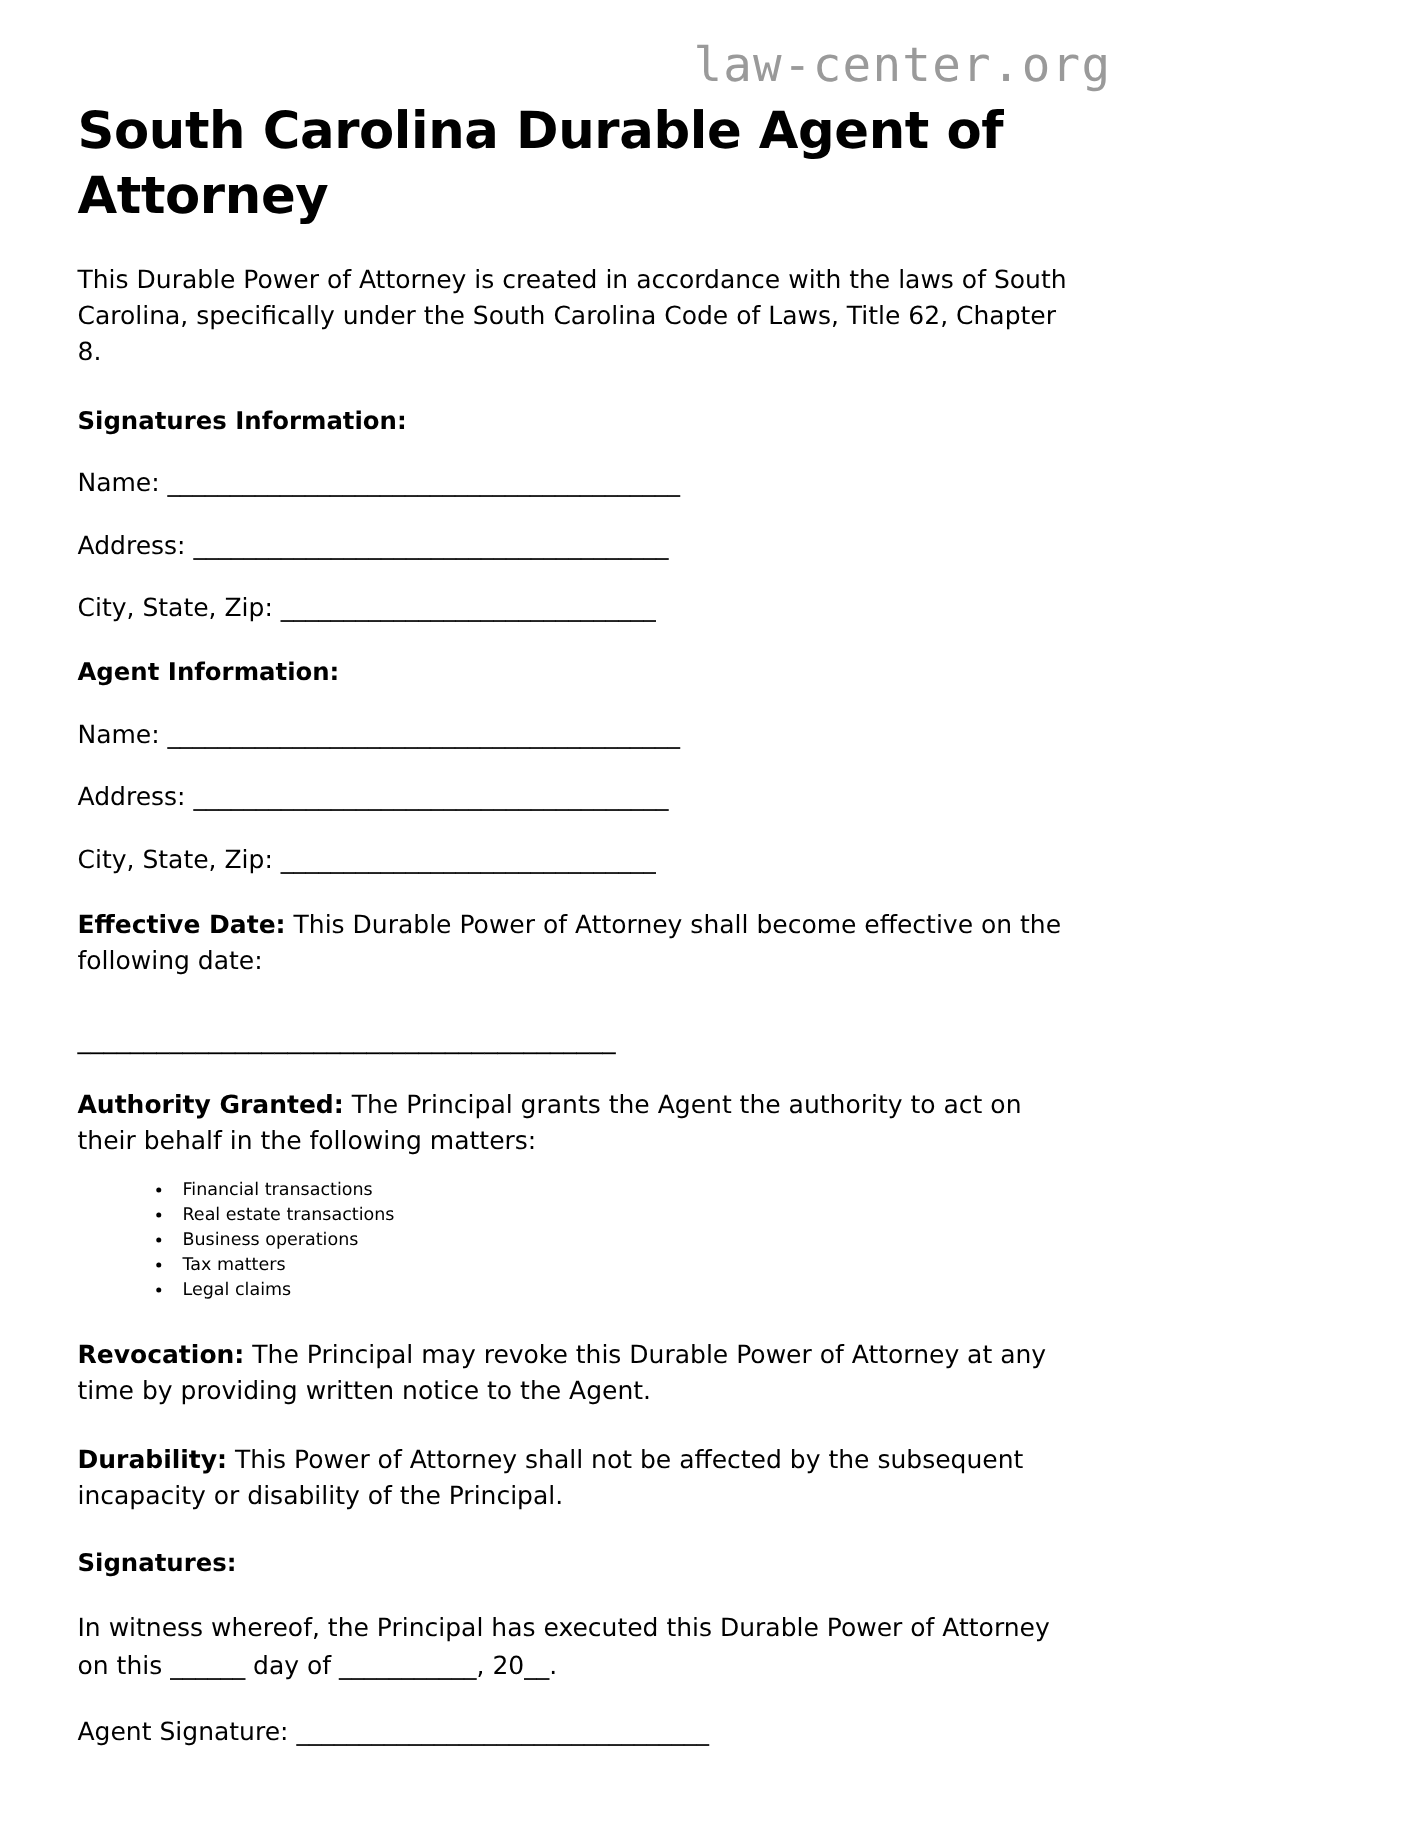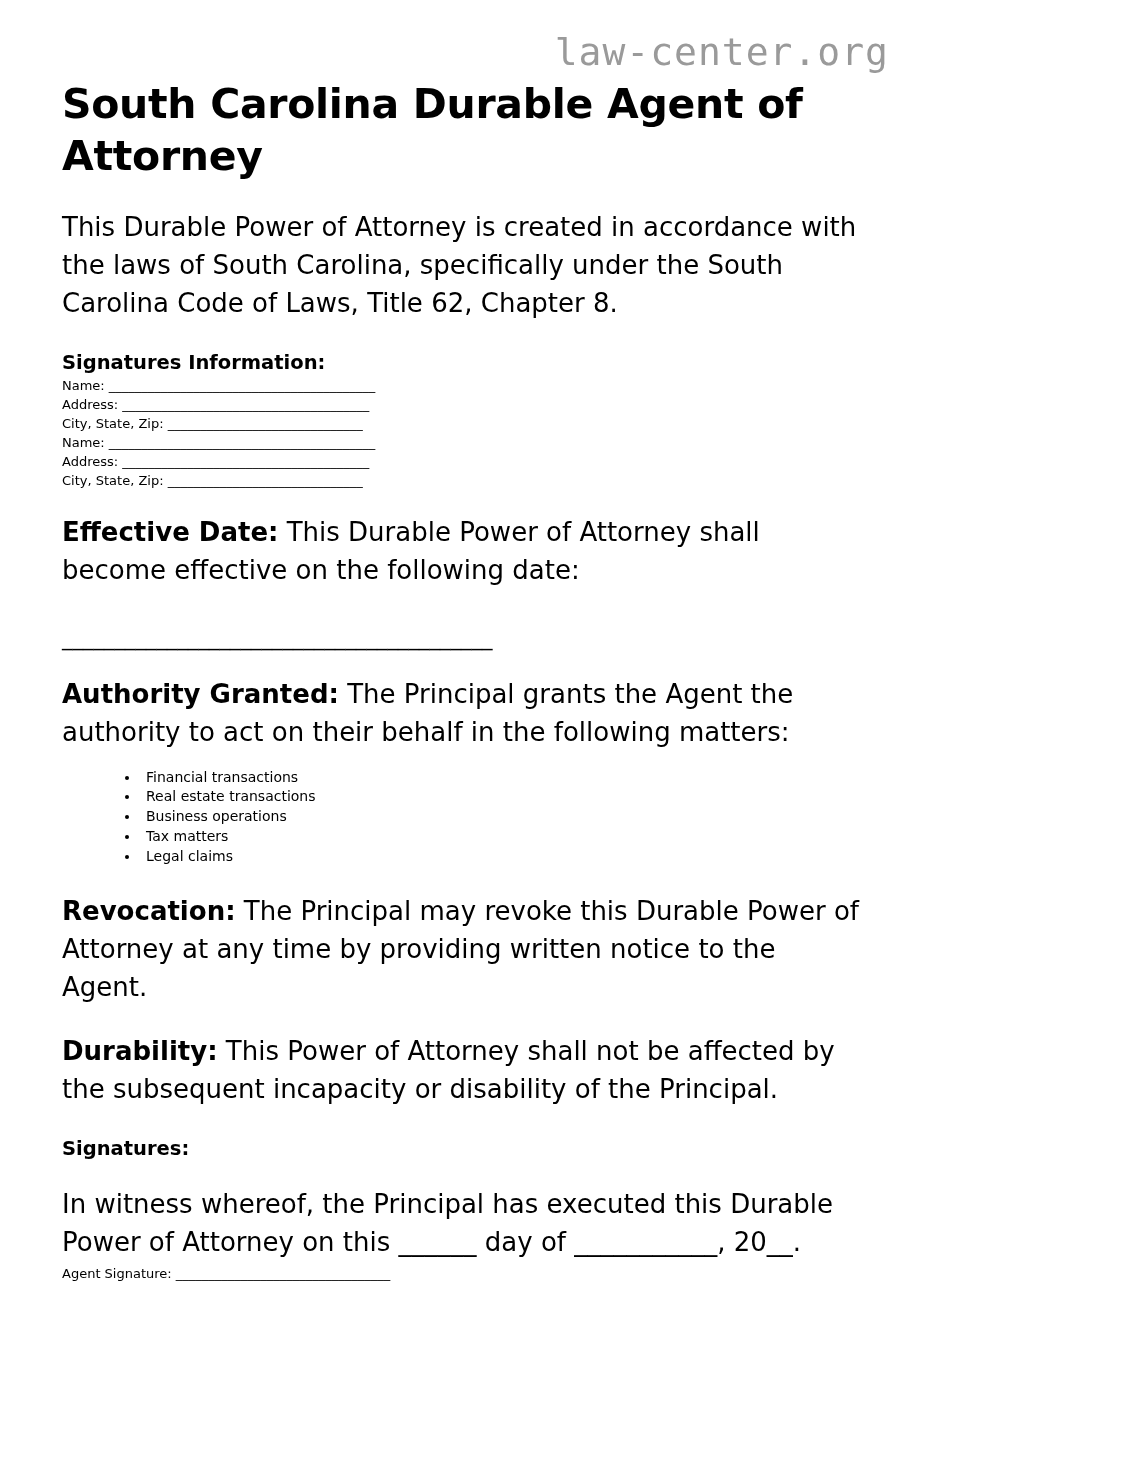--- a/index.html
+++ b/index.html
@@ -34,33 +34,33 @@
   }
   h1.doc-title {
     font-size: 41px;
     line-height: 1.28;
     font-weight: bold;
     margin: 38px 0 0 0;
     max-width: 850px;
     letter-spacing: -0.3px;
   }
   p.para {
-    font-size: 26px;
+    font-size: 20px;
     line-height: 1.46;
     margin: 26px 0 0 0;
     max-width: 1010px;
   }
   .section-head {
     font-size: 19.5px;
     font-weight: bold;
     margin: 28px 0 0 0;
   }
   .field-line {
-    font-size: 13px;
-    margin: 4px 0 0 0;
+    font-size: 20px;
+    margin: 26px 0 0 0;
     white-space: pre;
   }
   .blank-line {
     font-size: 21px;
     margin: 36px 0 0 0;
     white-space: pre;
   }
   strong.lead {
     font-weight: bold;
     text-align: right;
@@ -86,20 +86,21 @@
 
   <h1 class="doc-title">South Carolina Durable Agent of Attorney</h1>
 
   <p class="para">This Durable Power of Attorney is created in accordance with the laws of South Carolina, specifically under the South Carolina Code of Laws, Title 62, Chapter 8.</p>
 
   <p class="section-head">Signatures Information:</p>
   <p class="field-line">Name: _________________________________________</p>
   <p class="field-line">Address: ______________________________________</p>
   <p class="field-line">City, State, Zip: ______________________________</p>
 
+  <p class="section-head">Agent Information:</p>
   <p class="field-line">Name: _________________________________________</p>
   <p class="field-line">Address: ______________________________________</p>
   <p class="field-line">City, State, Zip: ______________________________</p>
 
   <p class="para"><strong class="lead">Effective Date:</strong><span> This Durable Power of Attorney shall become effective on the following date:</span></p>
   <p class="blank-line">_________________________________________</p>
 
   <p class="para"><strong class="lead">Authority Granted:</strong><span> The Principal grants the Agent the authority to act on their behalf in the following matters:</span></p>
 
   <ul class="matters">

